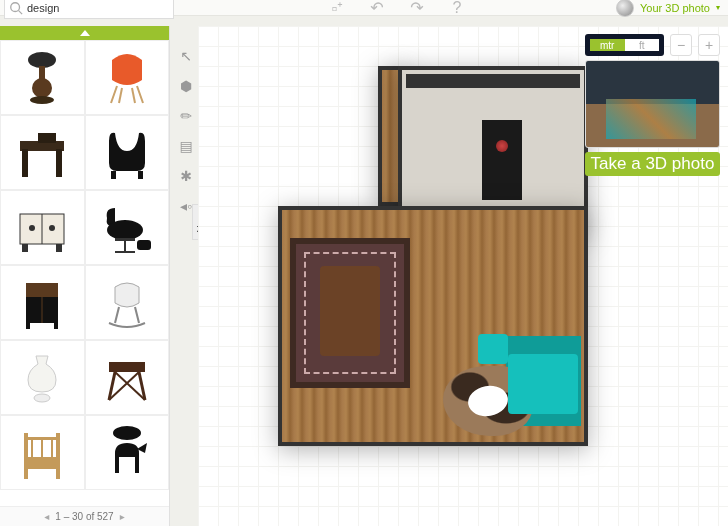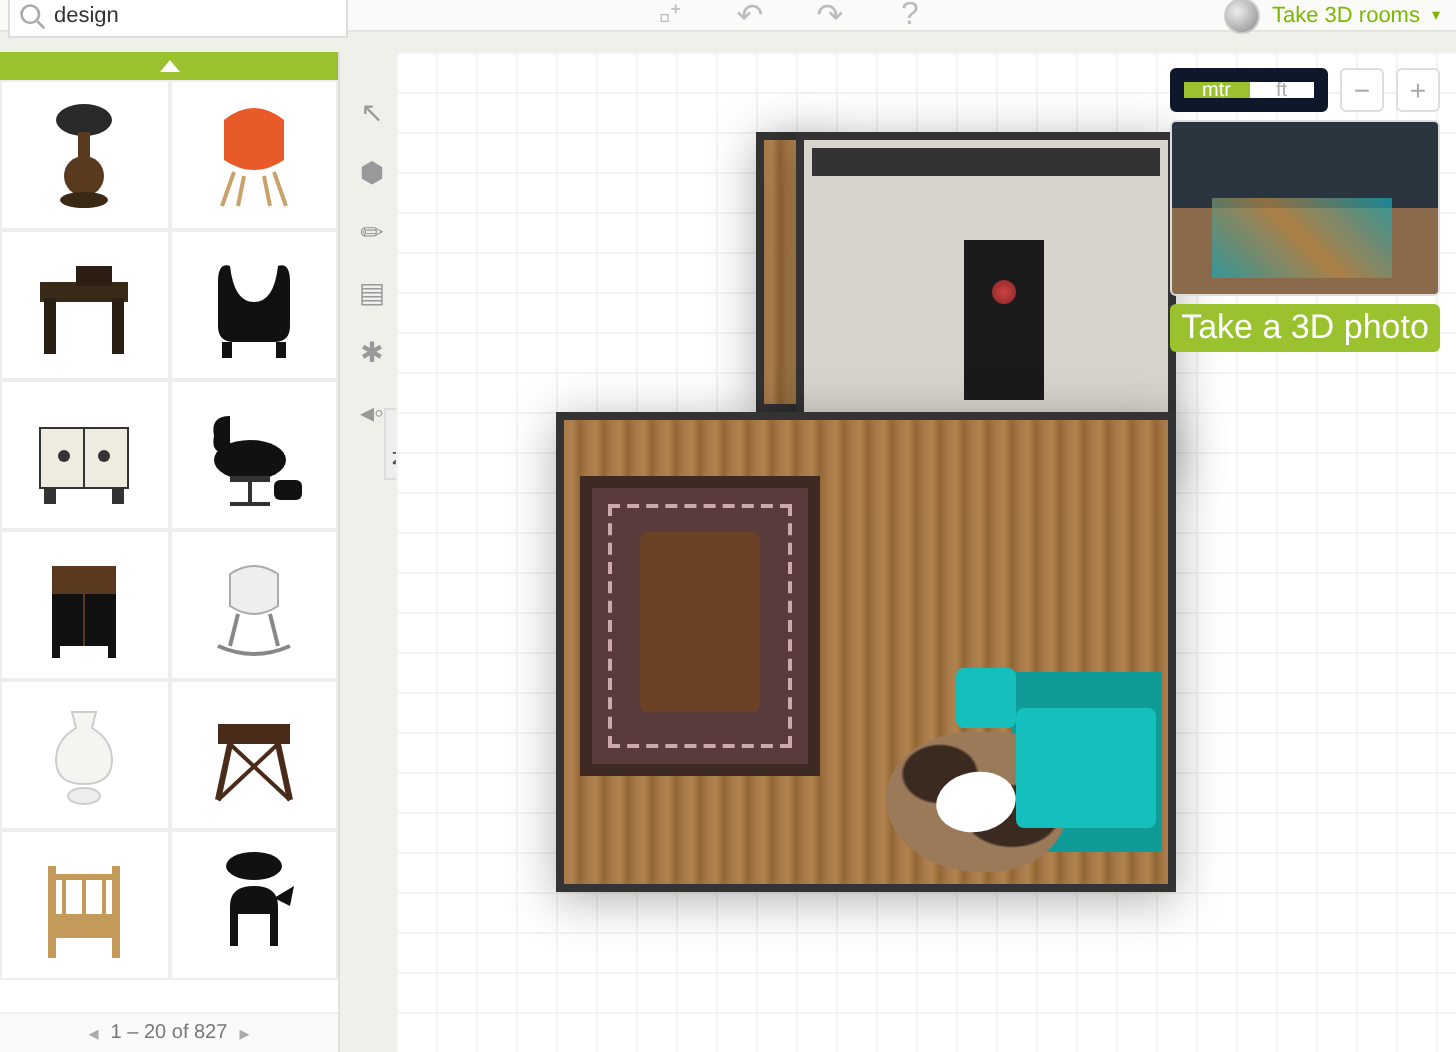--- a/index.html
+++ b/index.html
@@ -41,21 +41,21 @@
   .rug { position: absolute; left: 42px; top: 172px; width: 120px; height: 150px; background: #5a3b3b; border: 6px solid #3e2a22; }
   .rug::after { content: ''; position: absolute; inset: 8px; border: 2px dashed #caa; }
   .table { position: absolute; left: 72px; top: 200px; width: 60px; height: 90px; background: #6b4226; border-radius: 4px; }
   .sofa { position: absolute; left: 260px; top: 288px; width: 70px; height: 60px; background: #15c0bc; border-radius: 4px; }
   .sofa::before { content: ''; position: absolute; left: -30px; top: -20px; width: 30px; height: 30px; background: #15c0bc; border-radius: 4px; }
   .coffee { position: absolute; left: 220px; top: 320px; width: 40px; height: 30px; background: #fff; border-radius: 50%; transform: rotate(-10deg); }
   .cowhide { position: absolute; left: 195px; top: 300px; width: 90px; height: 70px; background: radial-gradient(ellipse at 30% 30%, #3a2a1f 20%, transparent 22%), radial-gradient(ellipse at 70% 60%, #3a2a1f 25%, transparent 27%), #9b7a5a; border-radius: 50% 40% 45% 55%; }
   .teal-rug { position: absolute; left: 258px; top: 270px; width: 75px; height: 90px; background: #0f9c98; }
   
   .right-panel { position: absolute; top: 34px; right: 8px; width: 135px; display: flex; flex-direction: column; gap: 4px; }
-  .unit-toggle { display: flex; height: 22px; background: #fff; border: 7px solid #0f172a; border-radius: 3px; overflow: hidden; }
+  .unit-toggle { display: flex; height: 22px; background: #fff; border: 5px solid #0f172a; border-radius: 3px; overflow: hidden; }
   .unit-toggle .seg { flex: 1; display: flex; align-items: center; justify-content: center; font-size: 10px; color: #aaa; cursor: pointer; }
   .unit-toggle .seg.active { background: #9ac22e; color: #fff; }
   .top-right-row { display: flex; gap: 6px; align-items: center; }
   .zoom-btn { width: 22px; height: 22px; background: #fff; border: 1px solid #ddd; border-radius: 3px; color: #aaa; font-size: 14px; display: flex; align-items: center; justify-content: center; cursor: pointer; }
   .preview { width: 135px; height: 88px; background: linear-gradient(180deg, #2a3540 50%, #8a6a4a 50%); border-radius: 3px; border: 1px solid #ddd; position: relative; overflow: hidden; }
   .preview::after { content: ''; position: absolute; left: 20px; bottom: 8px; width: 90px; height: 40px; background: linear-gradient(45deg, #1ab, #b84, #1ab); opacity: 0.7; }
   .take-photo { height: 24px; background: #9ac22e; color: #fff; border-radius: 3px; font-size: 17px; display: flex; align-items: center; justify-content: center; cursor: pointer; }
   svg { width: 60px; height: 60px; }
 </style>
 </head>
@@ -70,21 +70,21 @@
     <input class="search-input" value="design" style="">
   </div>
   <div class="top-icons">
     <div class="ico">▫⁺</div>
     <div class="ico">↶</div>
     <div class="ico">↷</div>
     <div class="ico">?</div>
   </div>
   <div class="user-area">
     <span class="avatar"></span>
-    <span>Take 3D rooms</span>
+    <span>Your 3D photo</span>
     <span class="dropdown-arrow">▾</span>
   </div>
 </div>
 
 <div class="left-panel">
   <div class="collapse-bar">
       <div class="arrow-up"></div>
     </div>
   <div class="grid">
     <div class="grid-row">
@@ -221,21 +221,21 @@
               <ellipse cx="30" cy="10" rx="14" ry="7" fill="#111"></ellipse>
               <path d="M18 30 L18 50 L22 50 L22 34 L38 34 L38 50 L42 50 L42 30 Q42 20 30 20 Q18 20 18 30 Z" fill="#111"></path>
               <path d="M40 26 L50 20 L48 30 Z" fill="#111"></path>
             </svg>
           </div>
         </div>
     </div>
   </div>
   <div class="pager">
     <span class="nav-arrow">◂</span>
-    <span>1 – 20 of 827</span>
+    <span>1 – 30 of 527</span>
     <span class="nav-arrow">▸</span>
   </div>
 </div>
 
 <div class="tools">
   <div class="tool">↖</div>
   <div class="tool">⬢</div>
   <div class="tool">✏</div>
   <div class="tool">▤</div>
   <div class="tool">✱</div>

